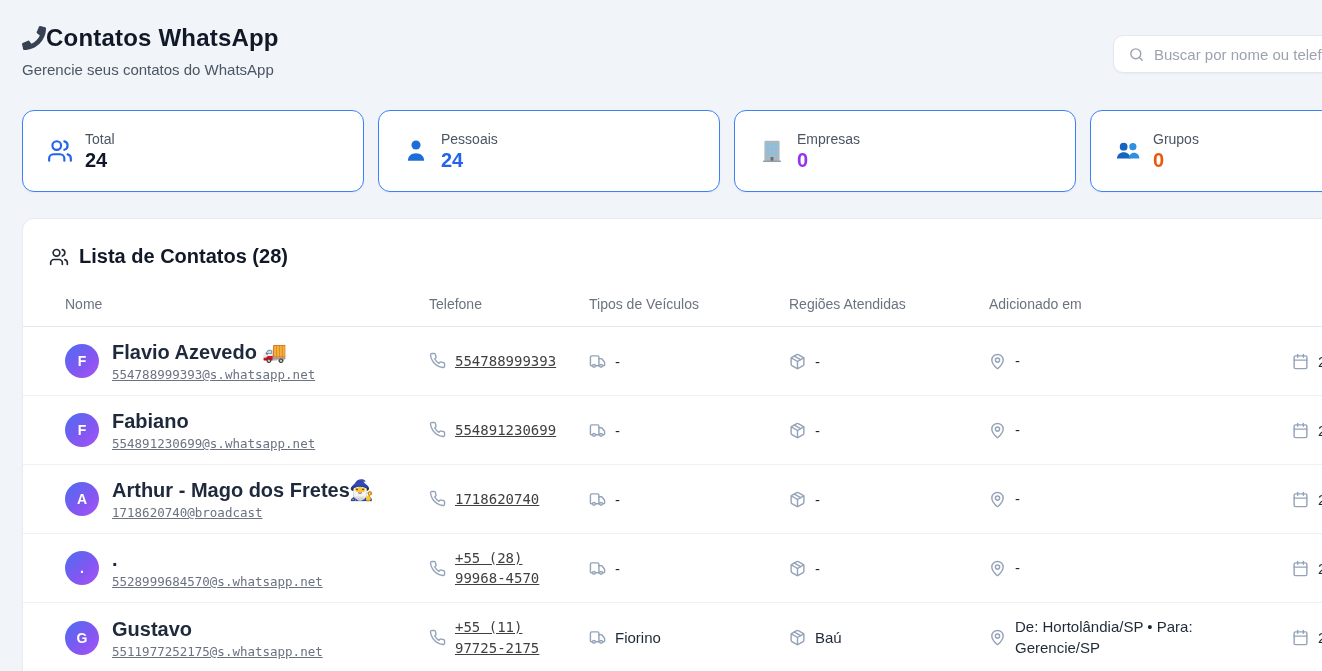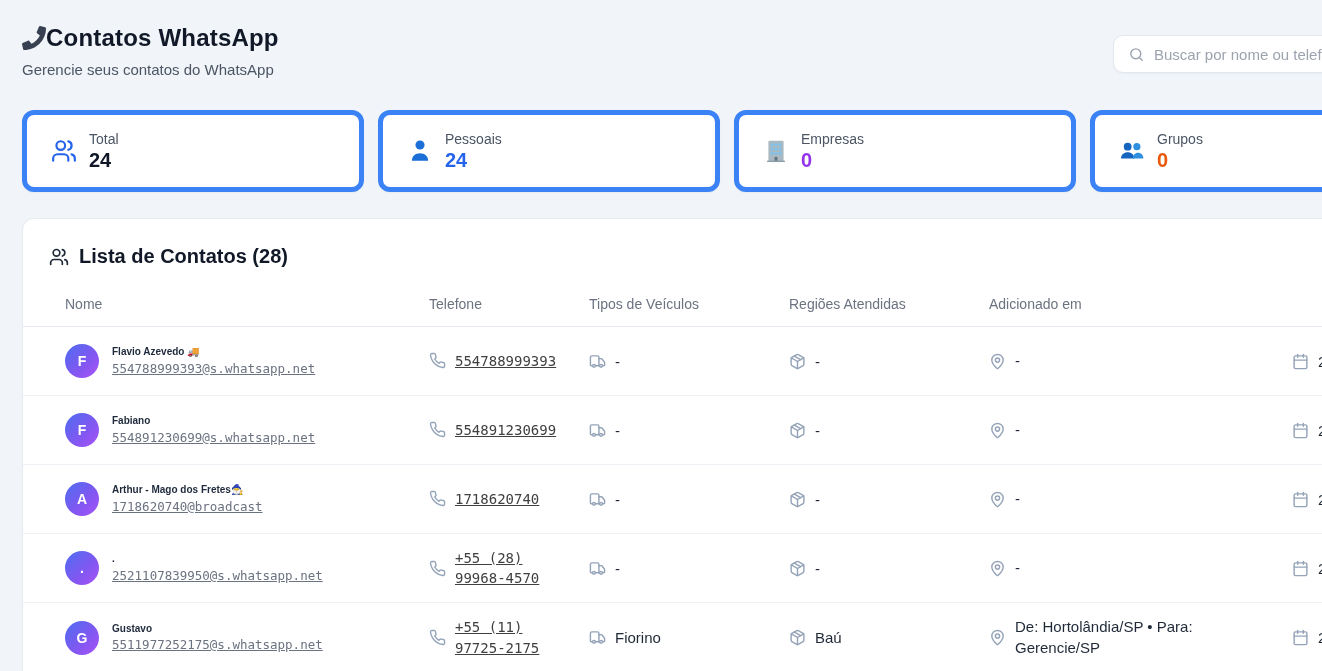--- a/index.html
+++ b/index.html
@@ -15,21 +15,21 @@
 
   .search-box { position:absolute; left:1113px; top:35px; width:300px; height:38px;
     background:#fff; border:1px solid #e2e8f0; border-radius:10px;
     display:flex; align-items:center; gap:9px; padding:0 14px; box-shadow:0 1px 2px rgba(0,0,0,.04); }
   .search-box input { border:none; outline:none; flex:1; font-size:15px; color:#111827;
     font-family:"Liberation Sans", sans-serif; background:transparent; }
   .search-box input::placeholder { color:#9ca3af; }
 
   
   .stats { position:absolute; left:22px; top:110px; display:flex; gap:14px; }
-  .stat-card { width:342px; height:82px; background:#fff; border:5px solid #3b82f6; border-radius:12px;
+  .stat-card { width:342px; height:82px; background:#fff; border:1px solid #3b82f6; border-radius:12px;
     display:flex; align-items:center; gap:12px; padding:0 24px; box-shadow:0 1px 2px rgba(0,0,0,.04); }
   .stat-card .s-icon { width:26px; height:26px; flex:0 0 auto; }
   .stat-label { font-size:14px; color:#4b5563; }
   .stat-value { font-size:20px; font-weight:700; margin-top:2px; line-height:1.1; }
 
   
   .table-card { position:absolute; left:22px; top:218px; width:1410px; height:620px;
     background:#fff; border:1px solid #e8ecf1; border-radius:12px; box-shadow:0 1px 2px rgba(0,0,0,.04); }
   .table-title { display:flex; align-items:center; gap:10px; padding:26px 26px 20px 26px; }
   .table-title h2 { font-size:20px; font-weight:700; color:#111827; }
@@ -42,21 +42,21 @@
   .trow { min-height:69px; border-bottom:1px solid #eef1f5; }
   .trow:last-child { border-bottom:none; }
 
   .cell { display:flex; align-items:center; gap:9px; padding-right:14px; font-size:15px; color:#1f2937; }
   .cell .c-icon { width:17px; height:17px; flex:0 0 auto; color:#94a3b8; }
 
   .name-cell { display:flex; align-items:center; gap:13px; }
   .avatar { width:34px; height:34px; border-radius:50%; flex:0 0 auto;
     background:linear-gradient(135deg,#4c6ef0 0%,#8456f2 60%,#a855f7 100%);
     color:#fff; font-size:14px; font-weight:700; display:flex; align-items:center; justify-content:center; }
-  .contact-name { font-size:10px; font-weight:700; color:#1e293b; line-height:1.25; }
+  .contact-name { font-size:20px; font-weight:700; color:#1e293b; line-height:1.25; }
   .contact-id { font-family:"DejaVu Sans Mono", monospace; font-size:12.5px; color:#6b7280;
     text-decoration:underline; margin-top:2px; }
   .phone-text { font-family:"DejaVu Sans Mono", monospace; font-size:14px; color:#404040; line-height:1.45;text-decoration:underline; }
   .wrap-text { line-height:1.35; }
 </style>
 </head>
 <body>
 
 <svg width="0" height="0" style="position:absolute" aria-hidden="true">
   <defs>
@@ -327,21 +327,21 @@
           </svg>
       <span>2</span>
     </div>
   </div>
 
   <div class="grid-row trow">
     <div class="name-cell">
       <div class="avatar">.</div>
       <div>
         <div class="contact-name">.</div>
-        <div class="contact-id">2521107839950@s.whatsapp.net</div>
+        <div class="contact-id">5528999684570@s.whatsapp.net</div>
       </div>
     </div>
     <div class="cell">
       <svg class="c-icon">
             <use href="#i-phone-o"></use>
           </svg>
       <span class="phone-text">+55 (28) 99968-4570</span>
     </div>
     <div class="cell">
       <svg class="c-icon">

